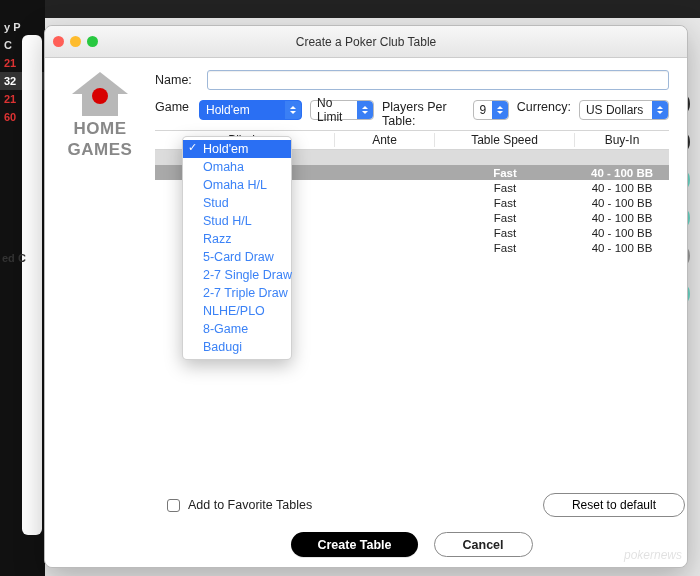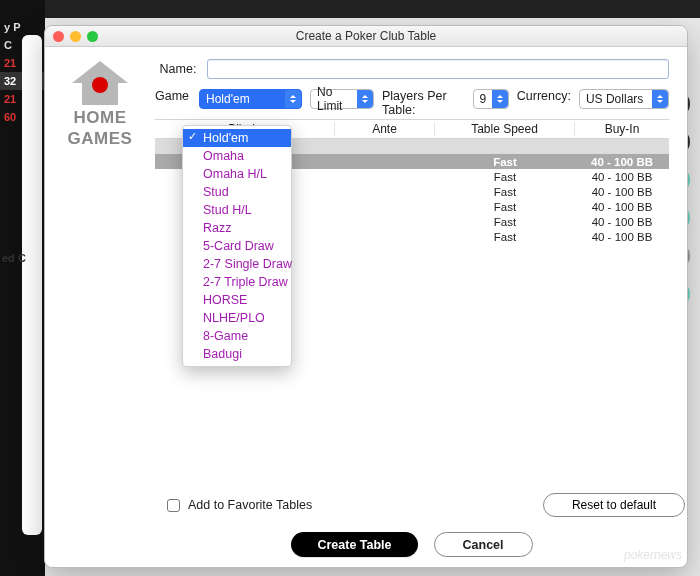--- a/index.html
+++ b/index.html
@@ -32,21 +32,21 @@
     position: absolute; right: 10px; top: 90px; display: flex; flex-direction: column; gap: 10px;
   }
   .bg-right-dots div { width: 28px; height: 28px; border-radius: 50%; }
 
   .window {
     position: absolute; left: 44px; top: 25px; right: 12px; bottom: 8px;
     background: #f4f4f4; border: 1px solid #bbb; border-radius: 8px;
     display: flex; flex-direction: column; box-shadow: 0 10px 30px rgba(0,0,0,.25);
   }
   .titlebar {
-    height: 21px; border-bottom: 1px solid #ccc; background: linear-gradient(#f7f7f7,#e6e6e6);
+    height: 32px; border-bottom: 1px solid #ccc; background: linear-gradient(#f7f7f7,#e6e6e6);
     display: flex; align-items: center; position: relative; border-radius: 8px 8px 0 0;
   }
   .traffic { display: flex; gap: 6px; margin-left: 8px; }
   .traffic span { width: 11px; height: 11px; border-radius: 50%; display:block; }
   .tclose { background: #ff5f57; } .tmin { background:#febc2e;} .tmax{background:#28c840;}
   .titlebar .title { position:absolute; left:0; right:0; text-align:center; font-size:12px; color:#333; }
 
   .content { flex:1; display:flex; background:#fff; border-radius:0 0 8px 8px; overflow:hidden; position:relative; }
 
   .sidebar {
@@ -63,21 +63,21 @@
   .logo .body { position:absolute; top:20px; left:10px; width:36px; height:24px; background:#b8b8b8; }
   .logo .spade {
     position:absolute; top:16px; left:20px; width:16px;height:16px;border-radius:50%;
     background:#d80000;
   }
   .logo .text { font-weight:800; color:#888; font-size:17px; line-height:1.02; letter-spacing:.5px; margin-top:4px;}
 
   .main { flex:1; padding: 10px 18px 16px 0; position:relative; }
 
   .form-row { display:flex; align-items:center; gap:6px; font-size:12.5px; color:#222; margin-bottom:10px; }
-  .form-row label { min-width:46px; text-align:center; }
+  .form-row label { min-width:46px; text-align:left; }
   .name-row { margin-top:2px; }
   .text-input {
     flex:1; height:20px; border:1px solid #9fb8d8; border-radius:3px; padding:0 4px;
     box-shadow: inset 0 1px 1px rgba(0,0,0,.07);
   }
 
   .mac-select {
     height:20px; border:1px solid #bbb; border-radius:4px; font-size:12px;
     padding: 0 20px 0 6px; background:#fff; display:inline-flex; align-items:center;
     position:relative; cursor:default;
@@ -112,21 +112,21 @@
   .tbody { }
   .spacer-row { height:15px; background:#bfbfbf; opacity:.55; }
 
   
   .dropdown {
     position:absolute; top:78px; left:27px; width:110px; background:#fff;
     border:1px solid rgba(0,0,0,.18); border-radius:5px;
     box-shadow: 0 6px 18px rgba(0,0,0,.25); padding:3px 0; z-index:50;
     font-size:12.5px;
   }
-  .dropdown .item { padding:2px 10px 2px 20px; position:relative; cursor:default; color:#a21caf; white-space:nowrap;}
+  .dropdown .item { padding:2px 10px 2px 20px; position:relative; cursor:default; color:#3b82f6; white-space:nowrap;}
   .dropdown .item.sel { background:#2a6ff3; color:#fff; }
   .dropdown .item.sel::before {
     content:"✓"; position:absolute; left:5px; top:1px; font-size:11px;
   }
 
   .bottom-bar {
     position:absolute; left:0; right:2px; bottom:50px; display:flex; align-items:center;
     justify-content:space-between; padding-left:12px;
   }
   .fav { display:flex; align-items:center; gap:8px; font-size:12.5px; color:#222;}
@@ -281,21 +281,20 @@
       <div class="dropdown" id="dropdown">
           <div class="item sel">Hold'em</div>
           <div class="item">Omaha</div>
           <div class="item">Omaha H/L</div>
           <div class="item">Stud</div>
           <div class="item">Stud H/L</div>
           <div class="item">Razz</div>
           <div class="item">5-Card Draw</div>
           <div class="item">2-7 Single Draw</div>
           <div class="item">2-7 Triple Draw</div>
-          <div class="item">HORSE</div>
           <div class="item">NLHE/PLO</div>
           <div class="item">8-Game</div>
           <div class="item">Badugi</div>
         </div>
 
       <div class="bottom-bar">
         <label class="fav">
           <span class="cb"></span>
           <span>Add to Favorite Tables</span>
         </label>

